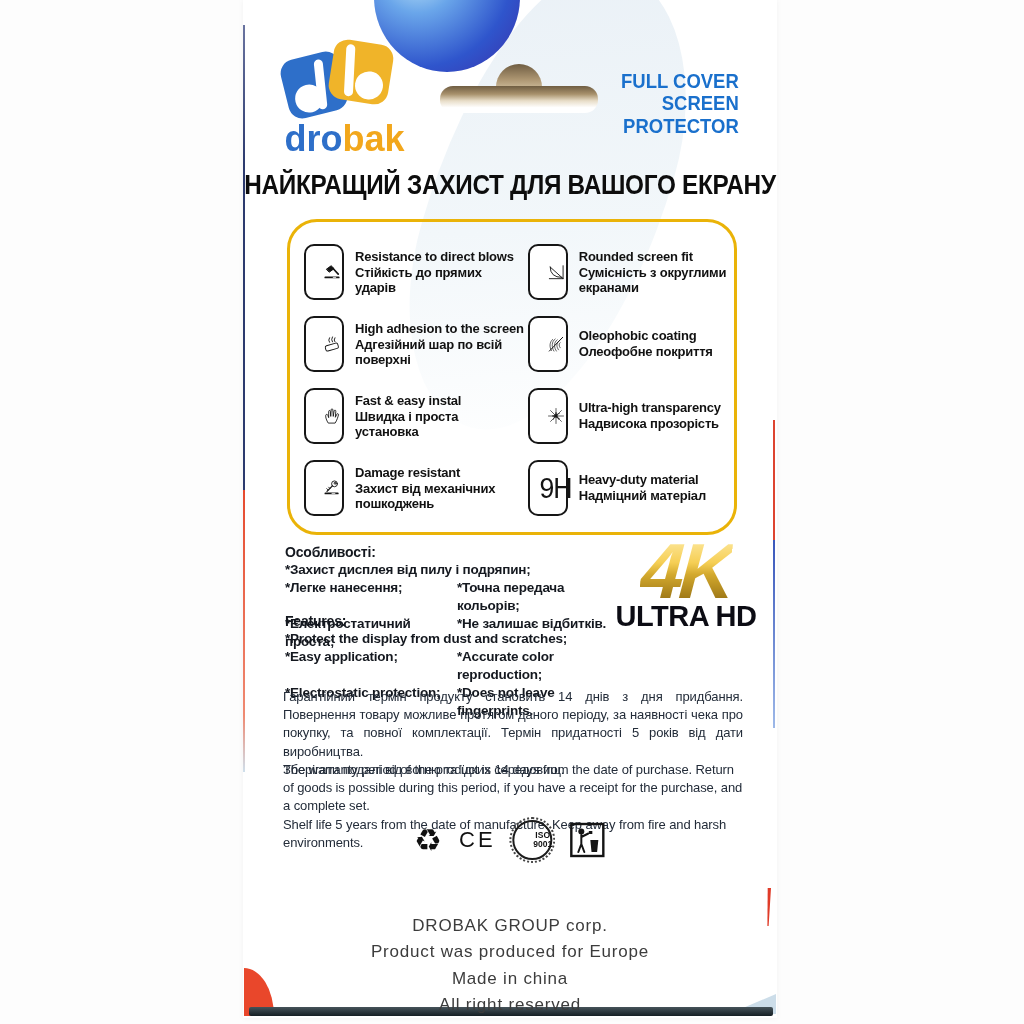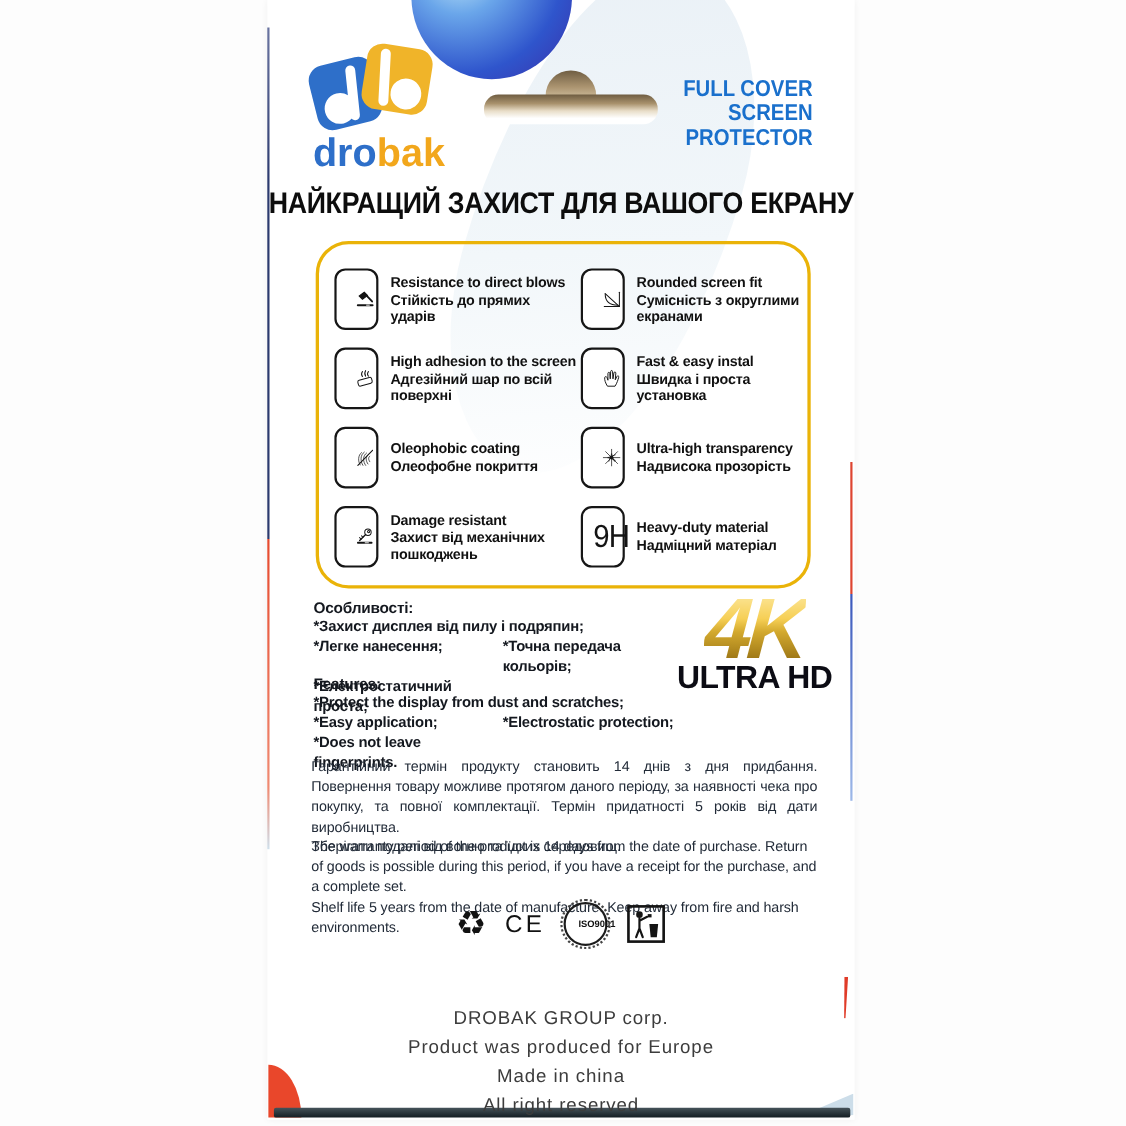--- a/index.html
+++ b/index.html
@@ -69,21 +69,21 @@
   .badge4k .uhd{margin-top:-6px;font-size:29px;font-weight:800;color:#0c0c14;letter-spacing:-0.5px;}
   
   .warranty{left:40px;width:460px;font-size:13px;font-weight:400;color:#232c39;line-height:1.4;letter-spacing:-0.1px;}
   .warranty p{margin:0;}
   .warranty .just{text-align:justify;}
   
   .certs{left:50%;transform:translateX(-50%);top:820px;display:flex;align-items:center;gap:17px;}
   .recycle{font-size:31px;line-height:1;color:#111;font-family:"DejaVu Sans",sans-serif;}
   .ce{font-size:22px;font-weight:500;letter-spacing:3px;color:#111;}
   .iso-seal{width:40px;height:40px;border-radius:50%;border:2px solid #1c1c1c;outline:2px dotted #444;outline-offset:1px;
-            display:flex;flex-direction:row;align-items:center;justify-content:center;box-sizing:border-box;padding-left:20px;}
+            display:flex;flex-direction:column;align-items:center;justify-content:center;box-sizing:border-box;padding-left:20px;}
   .iso-seal span{font-size:8.5px;font-weight:800;line-height:1.05;color:#111;}
   .tidy{width:36px;height:36px;}
   
   .footer{left:0;top:913px;width:100%;text-align:center;font-size:17px;color:#3c3c3c;line-height:1.55;letter-spacing:0.8px;}
   svg.glyph{display:block;}
 </style>
 </head>
 <body>
 
 <div class="stage">
@@ -172,45 +172,45 @@
         </div>
         <div class="feat-text">
           <span class="feat-en">High adhesion to the screen</span>
           <span class="feat-uk">Адгезійний шар по всій поверхні</span>
         </div>
       </div>
 
       <div class="feat-cell">
         <div class="feat-icon">
           <svg class="glyph" width="44" height="44" viewBox="0 0 48 48">
-            <path d="M15 41 C11 35 8 27 9 22 C9.5 19.5 13 19.5 14 22 L16 28 L16 13 C16 10 20 10 20 13 L21 25 L22 9 C22 6 26 6 26 9 L27 25 L29 12 C29.5 9 33.5 9.5 33.2 12.5 L32 27 L35.5 20 C37 17 40.5 18.5 39.5 21.5 C38 27 36 34 31.5 41 Z" stroke="#141414" fill="none" stroke-width="2.1" stroke-linejoin="round"></path>
-          </svg>
-        </div>
-        <div class="feat-text">
-          <span class="feat-en">Fast &amp; easy instal</span>
-          <span class="feat-uk">Швидка і проста установка</span>
-        </div>
-      </div>
-
-      <div class="feat-cell">
-        <div class="feat-icon">
-          <svg class="glyph" width="44" height="44" viewBox="0 0 48 48">
             <g stroke="#141414" fill="none" stroke-width="1.6" stroke-linecap="round">
               <path d="M13 40 C8 32 8 19 16 13"></path>
               <path d="M19 41 C13 32 13 18 22 12"></path>
               <path d="M25 41 C19 33 18 20 27 14"></path>
               <path d="M30 38 C25 31 24 22 31 17"></path>
               <path d="M34 33 C31 28 30 24 34 21"></path>
               <path d="M8 41 L40 8" stroke-width="2.4"></path>
             </g>
           </svg>
         </div>
         <div class="feat-text">
           <span class="feat-en">Oleophobic coating</span>
           <span class="feat-uk">Олеофобне покриття</span>
+        </div>
+      </div>
+
+      <div class="feat-cell">
+        <div class="feat-icon">
+          <svg class="glyph" width="44" height="44" viewBox="0 0 48 48">
+            <path d="M15 41 C11 35 8 27 9 22 C9.5 19.5 13 19.5 14 22 L16 28 L16 13 C16 10 20 10 20 13 L21 25 L22 9 C22 6 26 6 26 9 L27 25 L29 12 C29.5 9 33.5 9.5 33.2 12.5 L32 27 L35.5 20 C37 17 40.5 18.5 39.5 21.5 C38 27 36 34 31.5 41 Z" stroke="#141414" fill="none" stroke-width="2.1" stroke-linejoin="round"></path>
+          </svg>
+        </div>
+        <div class="feat-text">
+          <span class="feat-en">Fast &amp; easy instal</span>
+          <span class="feat-uk">Швидка і проста установка</span>
         </div>
       </div>
 
       <div class="feat-cell">
         <div class="feat-icon">
           <svg class="glyph" width="44" height="44" viewBox="0 0 48 48">
             <g stroke="#141414" stroke-width="1.6" stroke-linecap="round">
               <path d="M24 6 V42"></path>
                 <path d="M6 24 H42"></path>
               <path d="M11 11 L37 37"></path>
@@ -261,28 +261,30 @@
 
     </div>
 
     <div class="abs bullets" style="top:543px;">
       <div class="b-title">Особливості:</div>
       <div>*Захист дисплея від пилу і подряпин;</div>
       <div class="b-cols">
         <span>*Легке нанесення;</span>
         <span>*Точна передача кольорів;</span>
         <span>*Електростатичний проста;</span>
+        <span>*Не залишає відбитків.</span>
       </div>
     </div>
 
     <div class="abs bullets" style="top:612px;">
       <div class="b-title">Features:</div>
       <div>*Protect the display from dust and scratches;</div>
       <div class="b-cols">
         <span>*Easy application;</span>
+        <span>*Accurate color reproduction;</span>
         <span>*Electrostatic protection;</span>
         <span>*Does not leave fingerprints.</span>
       </div>
     </div>
 
     <div class="abs badge4k">
       <div class="k4">4K</div>
       <div class="uhd">ULTRA HD</div>
     </div>
 

